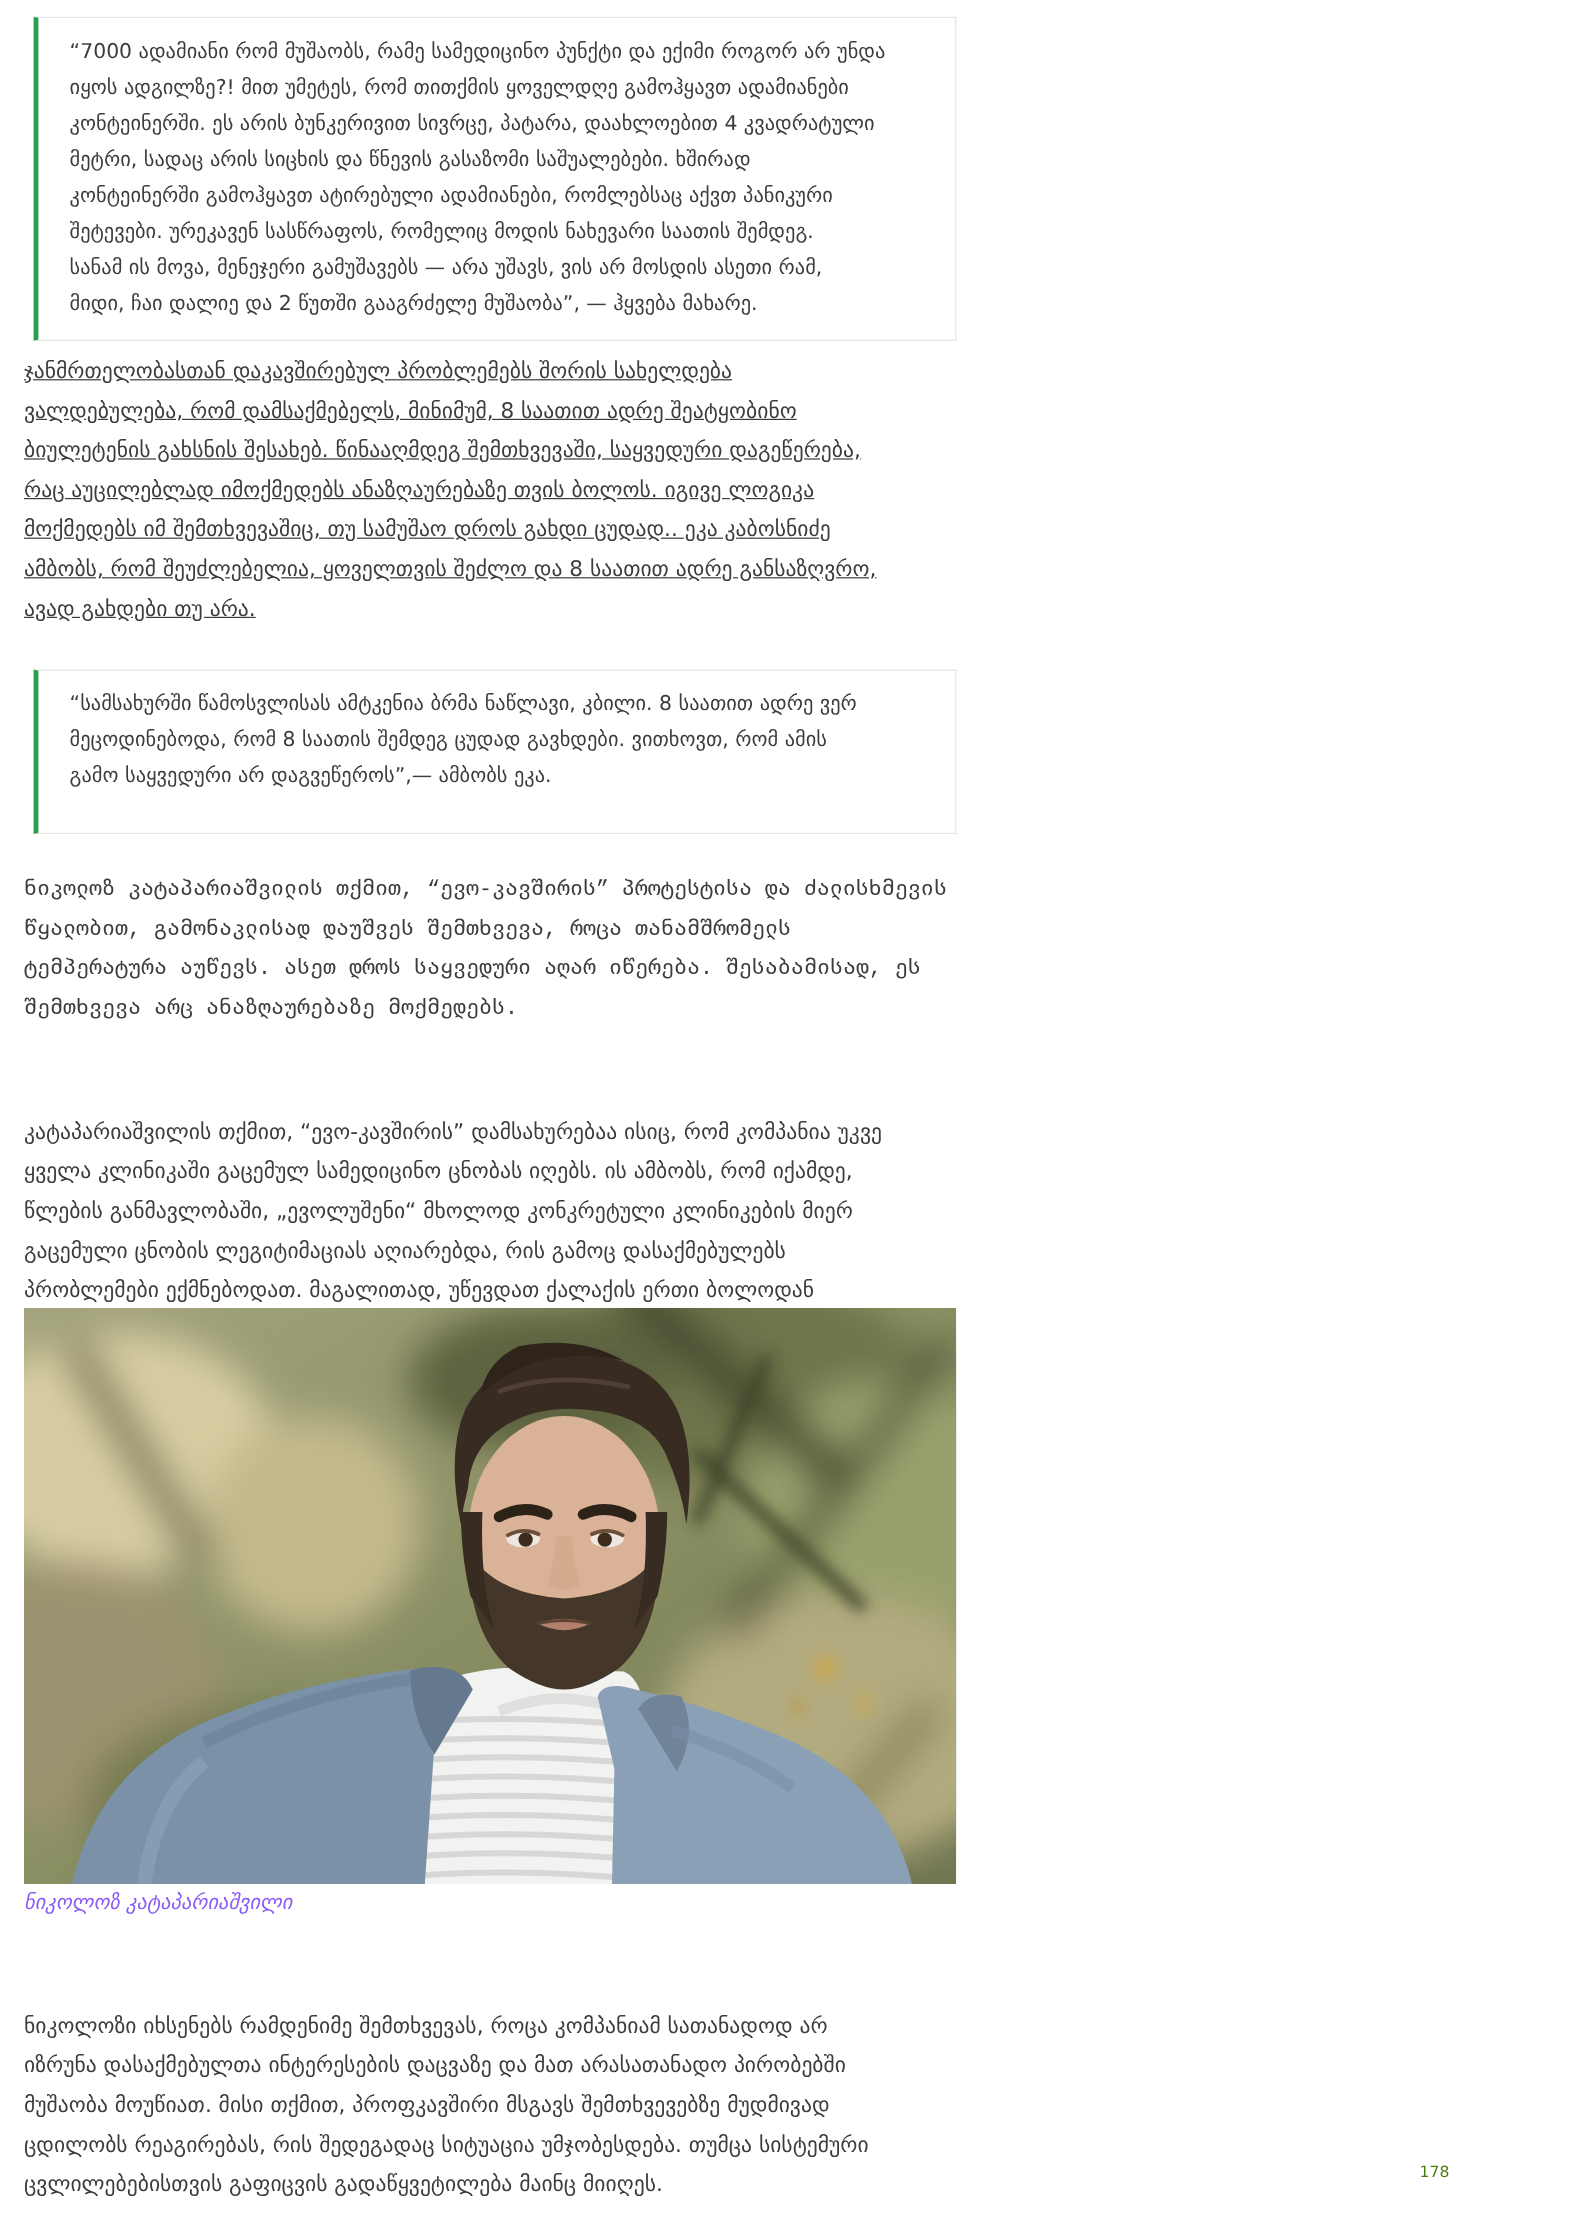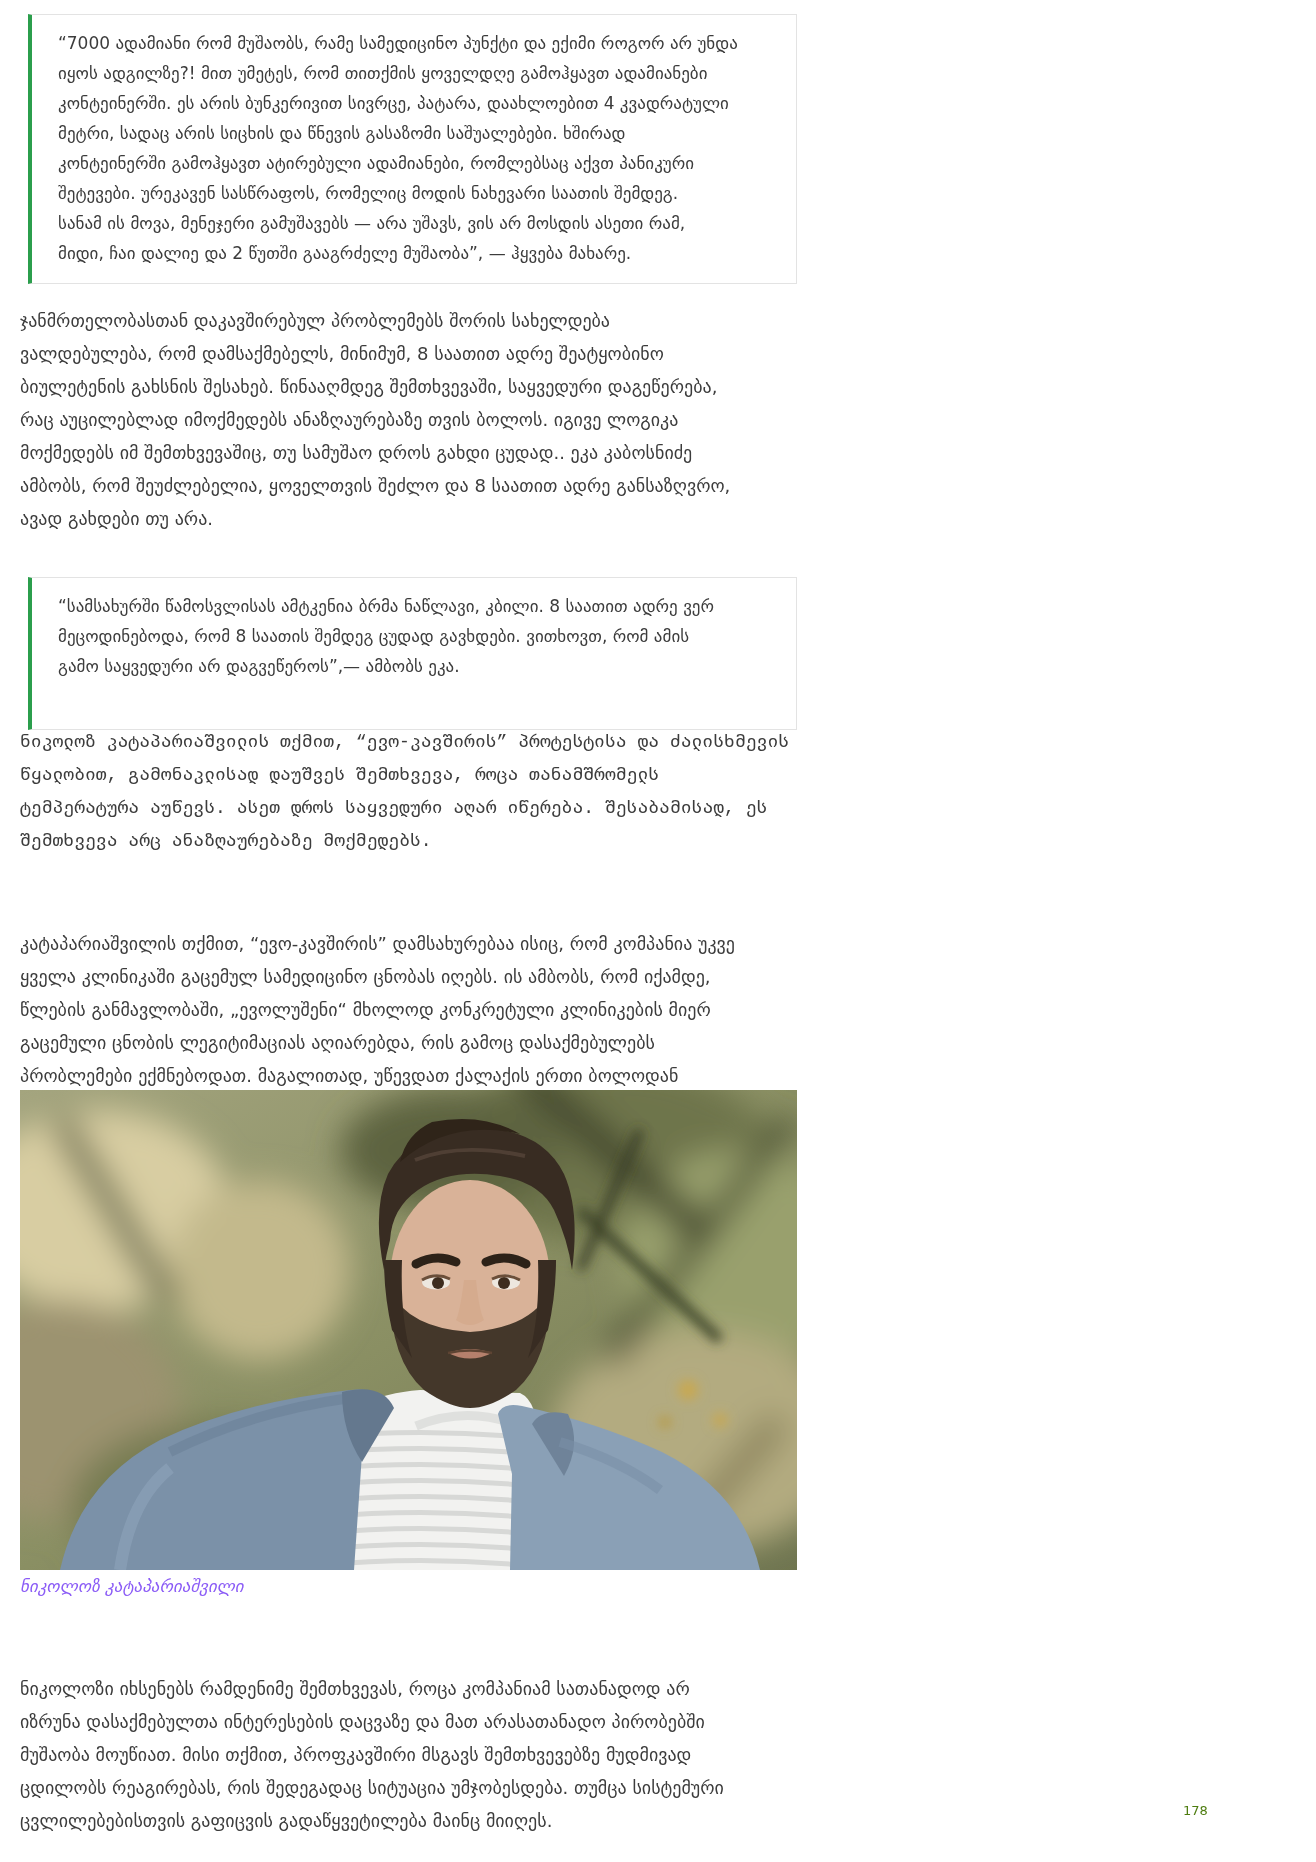--- a/index.html
+++ b/index.html
@@ -37,29 +37,29 @@
 
 <div class="abs quote" style="top:14px;">“7000 ადამიანი რომ მუშაობს, რამე სამედიცინო პუნქტი და ექიმი როგორ არ უნდა
 იყოს ადგილზე?! მით უმეტეს, რომ თითქმის ყოველდღე გამოჰყავთ ადამიანები
 კონტეინერში. ეს არის ბუნკერივით სივრცე, პატარა, დაახლოებით 4 კვადრატული
 მეტრი, სადაც არის სიცხის და წნევის გასაზომი საშუალებები. ხშირად
 კონტეინერში გამოჰყავთ ატირებული ადამიანები, რომლებსაც აქვთ პანიკური
 შეტევები. ურეკავენ სასწრაფოს, რომელიც მოდის ნახევარი საათის შემდეგ.
 სანამ ის მოვა, მენეჯერი გამუშავებს — არა უშავს, ვის არ მოსდის ასეთი რამ,
 მიდი, ჩაი დალიე და 2 წუთში გააგრძელე მუშაობა”, — ჰყვება მახარე.</div>
 
-<div class="abs para" style="top:304px;">ჯანმრთელობასთან დაკავშირებულ პრობლემებს შორის სახელდება
+<div class="abs para" style="top:293px;text-decoration:underline;">ჯანმრთელობასთან დაკავშირებულ პრობლემებს შორის სახელდება
 ვალდებულება, რომ დამსაქმებელს, მინიმუმ, 8 საათით ადრე შეატყობინო
 ბიულეტენის გახსნის შესახებ. წინააღმდეგ შემთხვევაში, საყვედური დაგეწერება,
 რაც აუცილებლად იმოქმედებს ანაზღაურებაზე თვის ბოლოს. იგივე ლოგიკა
 მოქმედებს იმ შემთხვევაშიც, თუ სამუშაო დროს გახდი ცუდად.. ეკა კაბოსნიძე
 ამბობს, რომ შეუძლებელია, ყოველთვის შეძლო და 8 საათით ადრე განსაზღვრო,
 ავად გახდები თუ არა.</div>
 
-<div class="abs quote" style="top:577px; padding-bottom:48px;">“სამსახურში წამოსვლისას ამტკენია ბრმა ნაწლავი, კბილი. 8 საათით ადრე ვერ
+<div class="abs quote" style="top:558px; padding-bottom:32px;">“სამსახურში წამოსვლისას ამტკენია ბრმა ნაწლავი, კბილი. 8 საათით ადრე ვერ
 მეცოდინებოდა, რომ 8 საათის შემდეგ ცუდად გავხდები. ვითხოვთ, რომ ამის
 გამო საყვედური არ დაგვეწეროს”,— ამბობს ეკა.</div>
 
 <div class="abs para" style="top:726px;font-family:Liberation Mono, monospace;">ნიკოლოზ კატაპარიაშვილის თქმით, “ევო-კავშირის” პროტესტისა და ძალისხმევის
 წყალობით, გამონაკლისად დაუშვეს შემთხვევა, როცა თანამშრომელს
 ტემპერატურა აუწევს. ასეთ დროს საყვედური აღარ იწერება. შესაბამისად, ეს
 შემთხვევა არც ანაზღაურებაზე მოქმედებს.</div>
 
 <div class="abs para" style="top:884px;margin-top:43px;">კატაპარიაშვილის თქმით, “ევო-კავშირის” დამსახურებაა ისიც, რომ კომპანია უკვე
 ყველა კლინიკაში გაცემულ სამედიცინო ცნობას იღებს. ის ამბობს, რომ იქამდე,

